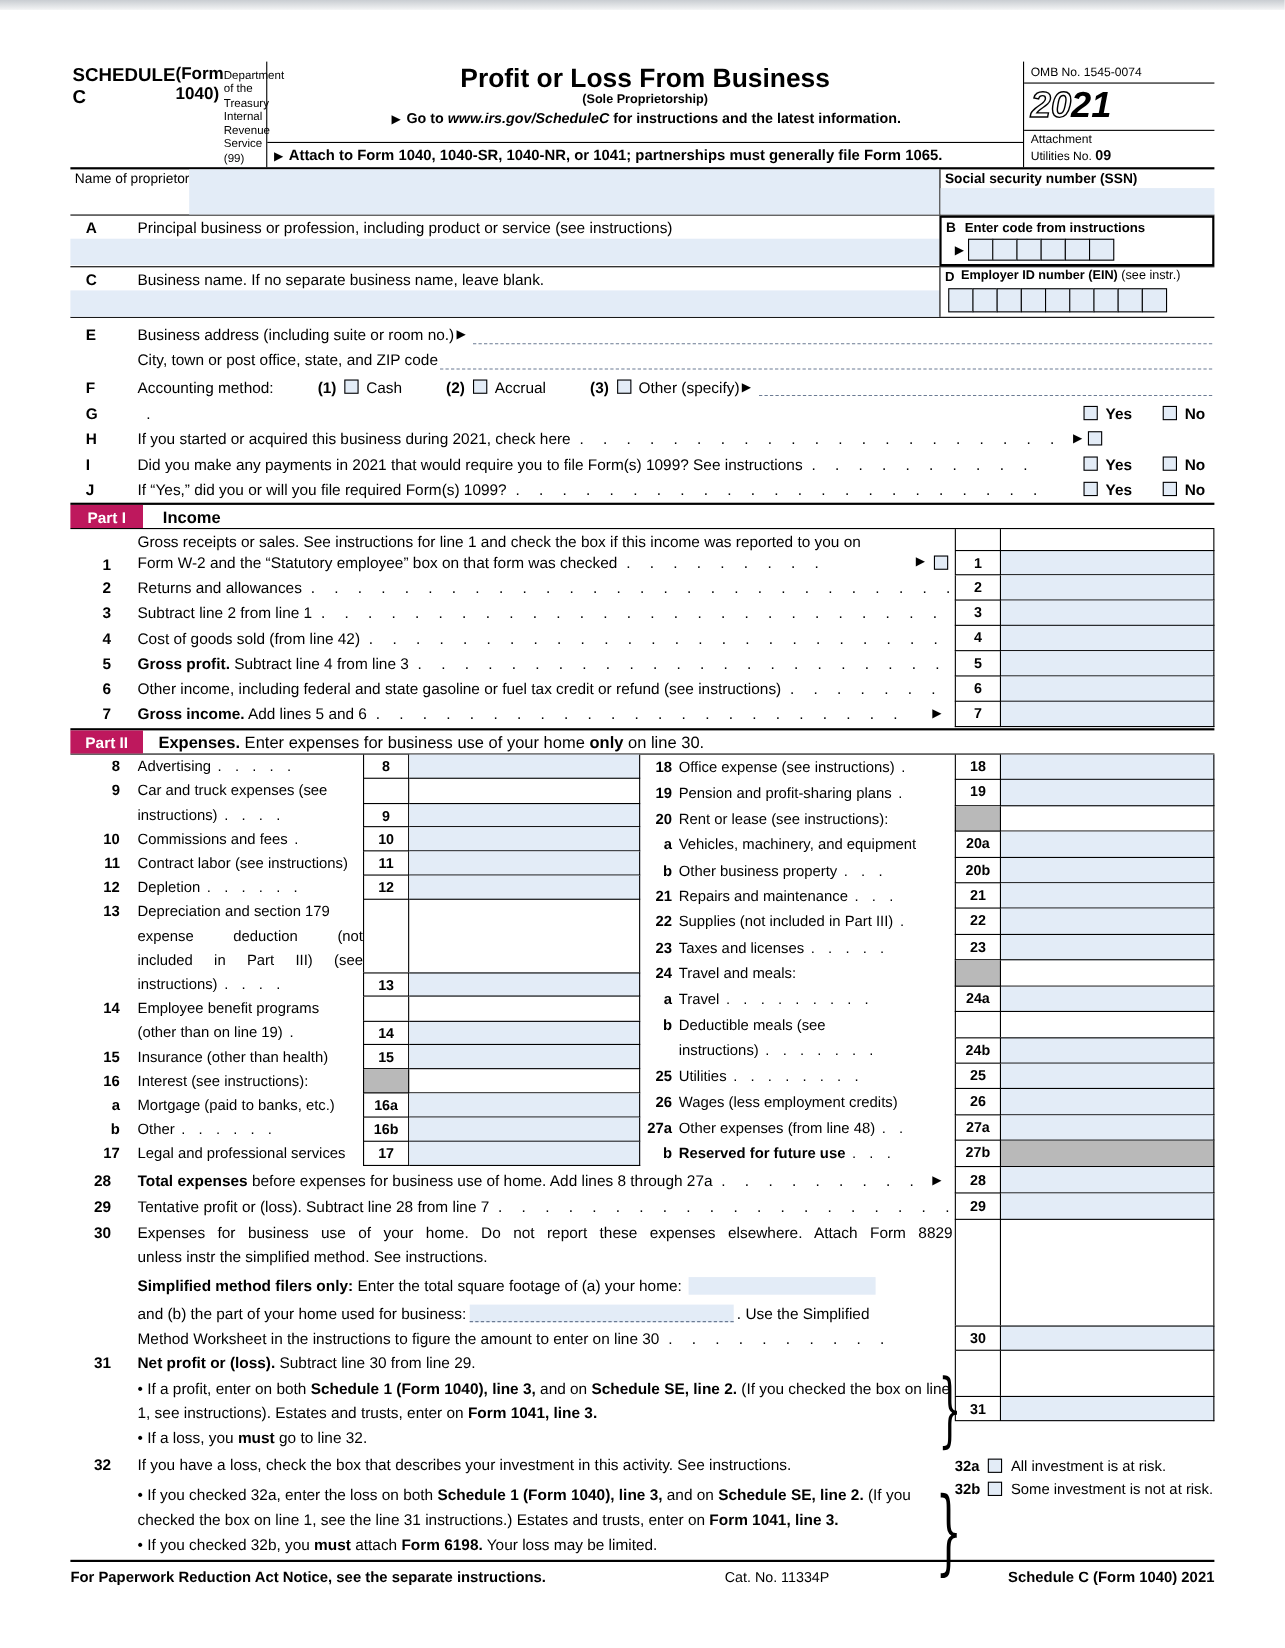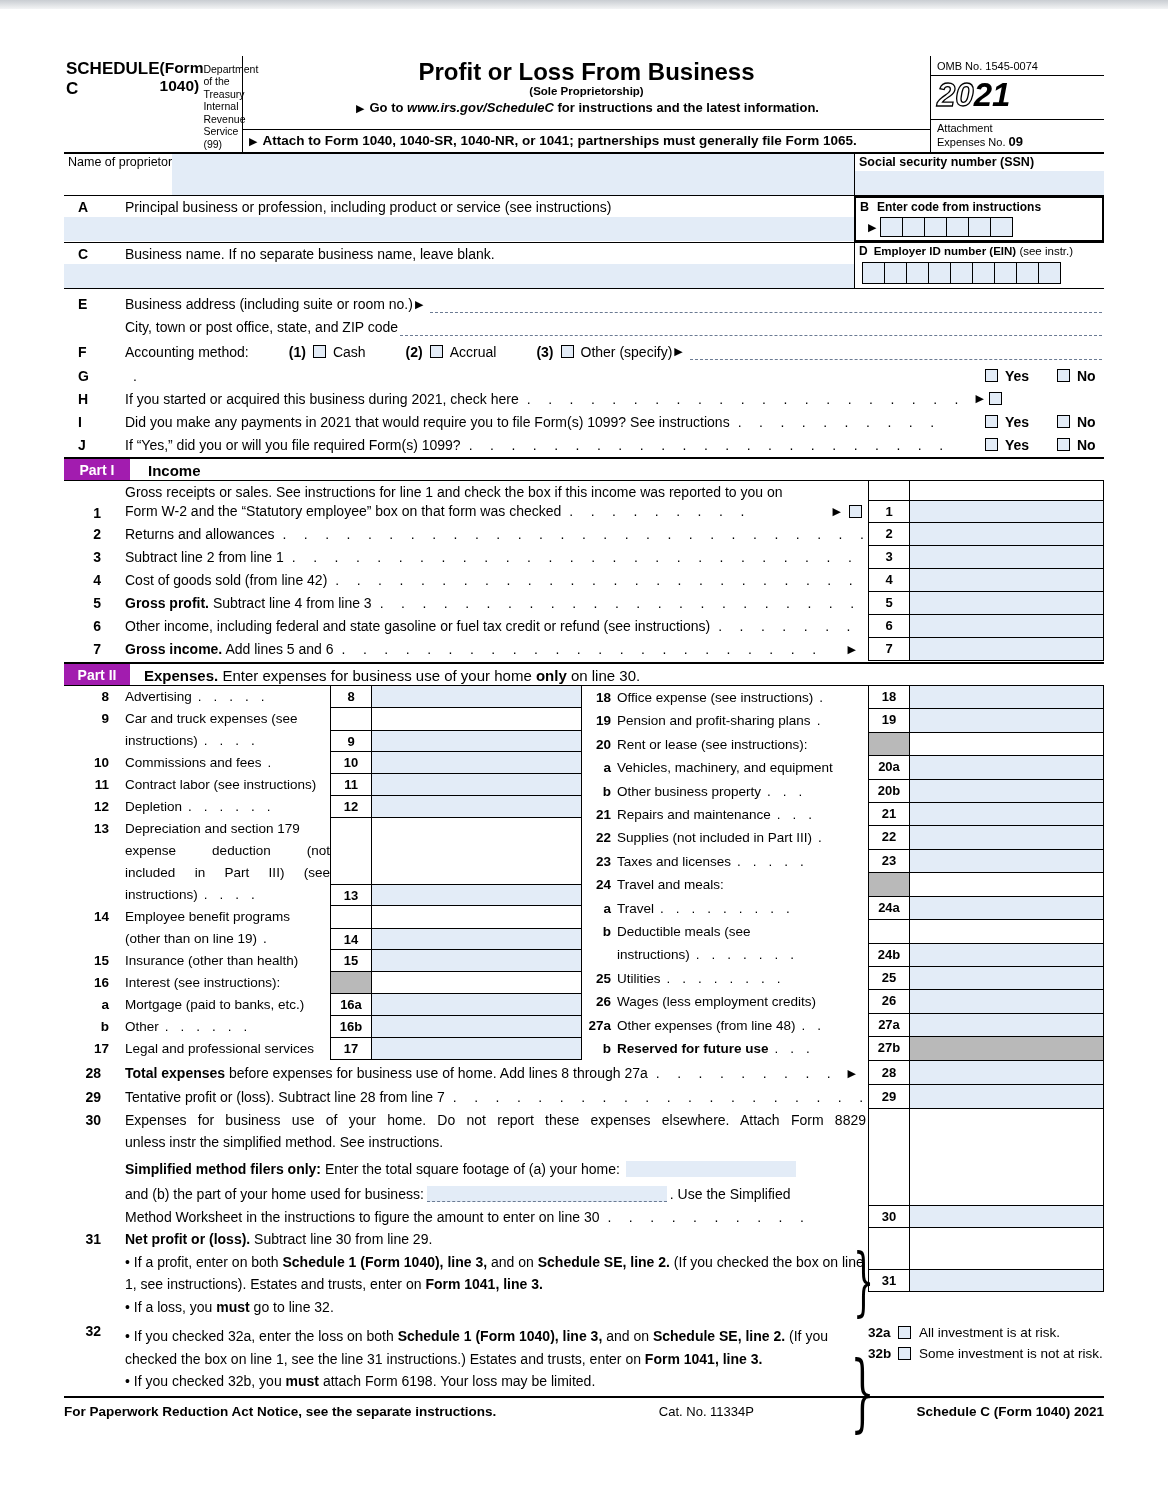--- a/index.html
+++ b/index.html
@@ -62,21 +62,21 @@
 .rowQ{display:flex;align-items:center;font-size:14px;height:23px;}
 .q-label{flex:1;display:flex;align-items:center;overflow:hidden;}
 .q-label>span:first-child{flex:none;}
 .yn{display:flex;align-items:center;margin-left:auto;flex:none;}
 .yn .cb{margin-right:7px;}
 .yn-yes{font-weight:bold;width:52px;}
 .yn-no{font-weight:bold;width:27px;}
 .h-check{display:flex;align-items:center;margin-left:auto;margin-right:102px;flex:none;}
 
 .part-bar{display:flex;align-items:stretch;border-top:2px solid #000;border-bottom:1px solid #000;height:24px;margin-top:1px;}
-.part-tag{background:#a21caf;color:#fff;font-weight:bold;font-size:14px;min-width:66px;text-align:center;line-height:23px;padding:0 6px;flex:none;}
+.part-tag{background:#be185d;color:#fff;font-weight:bold;font-size:14px;min-width:66px;text-align:center;line-height:23px;padding:0 6px;flex:none;}
 .part-title{margin-left:18px;font-weight:bold;font-size:15px;line-height:23px;}
 .part-sub{margin-left:14px;font-size:15px;line-height:23px;white-space:nowrap;overflow:hidden;}
 
 .inc-row{display:flex;font-size:14px;}
 .i-num{width:61px;padding-right:24px;text-align:right;font-weight:bold;line-height:23px;flex:none;}
 .i-label{flex:1;display:flex;align-items:center;overflow:hidden;line-height:23px;padding-right:4px;}
 .i-label>span:first-child{flex:none;}
 .i-label-col{flex:1;padding-top:2px;}
 .lbl-line{line-height:19px;}
 .flexline{display:flex;align-items:center;overflow:hidden;}
@@ -158,21 +158,21 @@
         <div class="h-sub">(Sole Proprietorship)</div>
         <div class="h-goto"><span class="arr">▶</span><span><span style="font-weight: bold;">Go to </span><span style="font-weight: bold; font-style: italic;">www.irs.gov/ScheduleC</span><span style="font-weight: bold;"> for instructions and the latest information.</span></span></div>
       </div>
       <div class="h-attach"><span class="arr">▶</span><span>Attach to Form 1040, 1040-SR, 1040-NR, or 1041; partnerships must generally file Form 1065.</span></div>
     </div>
     <div class="hdr-right">
       <div class="h-omb">OMB No. 1545-0074</div>
       <div class="h-year"><span class="y20">20</span><span>21</span></div>
       <div class="h-att">
         <div>Attachment</div>
-        <div><span>Expenses No.</span> <span class="seqno">09</span></div>
+        <div><span>Utilities No.</span> <span class="seqno">09</span></div>
       </div>
     </div>
   </div>
 
   <div class="name-row">
     <div class="nr-left">
       <div class="small-label">Name of proprietor</div>
       <div class="fill"></div>
     </div>
     <div class="nr-right">
@@ -940,22 +940,23 @@
             <div class="i-box">31</div>
             <div class="i-field"></div>
           </div>
       <div class="post"></div>
     </div>
   </div>
 
   <div class="blk" style="margin-top:2px">
     <div class="i-num">32</div>
     <div class="blk-content">
+      <div class="bl">If you have a loss, check the box that describes your investment in this activity. See instructions.</div>
       <div class="bl" style="margin-top:5px"><span>• If you checked 32a, enter the loss on both </span><span style="font-weight: bold;">Schedule 1 (Form 1040), line 3,</span><span> and on </span><span style="font-weight: bold;">Schedule SE, line 2.</span><span> (If you checked the box on line 1, see the line 31 instructions.) Estates and trusts, enter on </span><span style="font-weight: bold;">Form 1041, line 3.</span></div>
-      <div class="bl"><span>• If you checked 32b, you </span><span style="font-weight: bold;">must</span><span> attach </span><span style="font-weight: normal;">Form 6198.</span><span> Your loss may be limited.</span></div>
+      <div class="bl"><span>• If you checked 32b, you </span><span style="font-weight: bold;">must</span><span> attach </span><span style="font-weight: bold;">Form 6198.</span><span> Your loss may be limited.</span></div>
       <span class="brace" style="top:30px;font-size:84px">}</span>
     </div>
     <div class="risk">
       <div class="risk-row">
         <span class="risk-num">32a</span>
         <span class="cb"></span>
         <span class="risk-label">All investment is at risk.</span>
       </div>
       <div class="risk-row">
         <span class="risk-num">32b</span>

